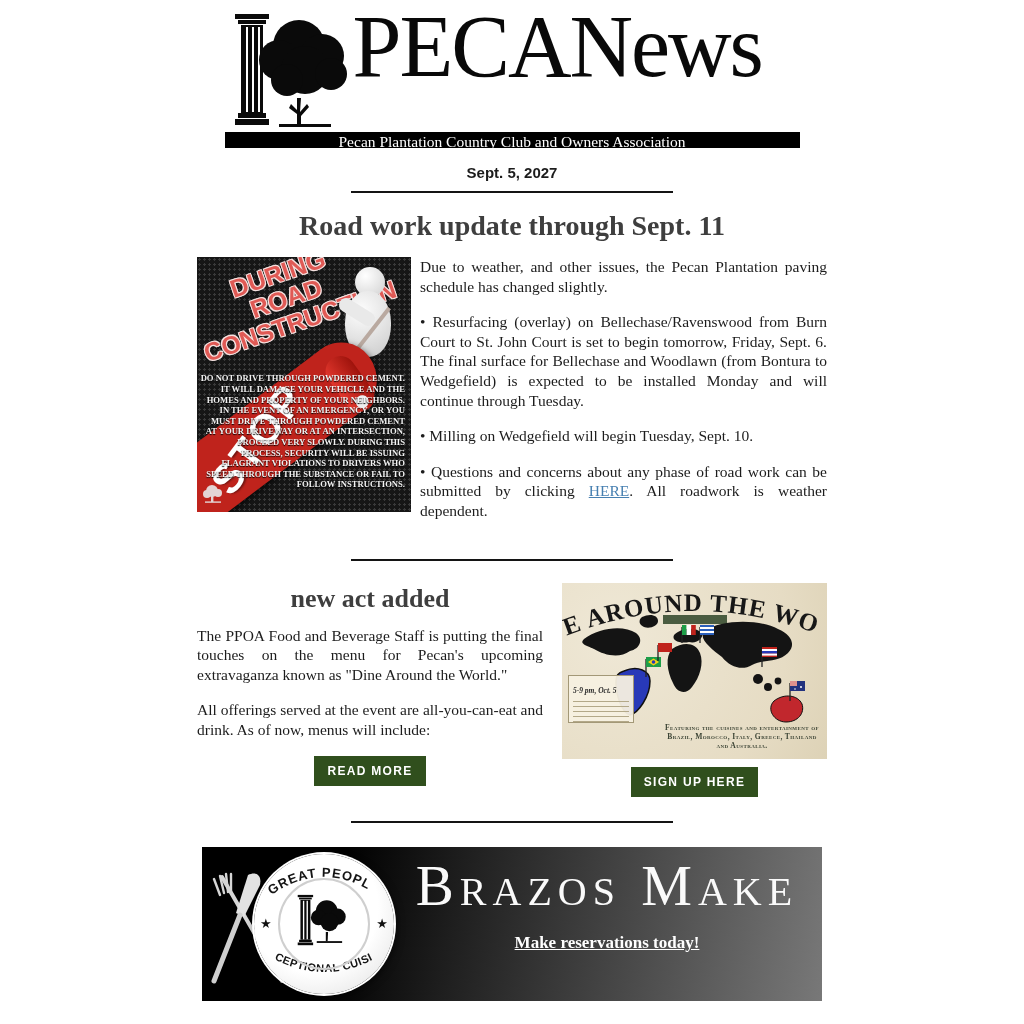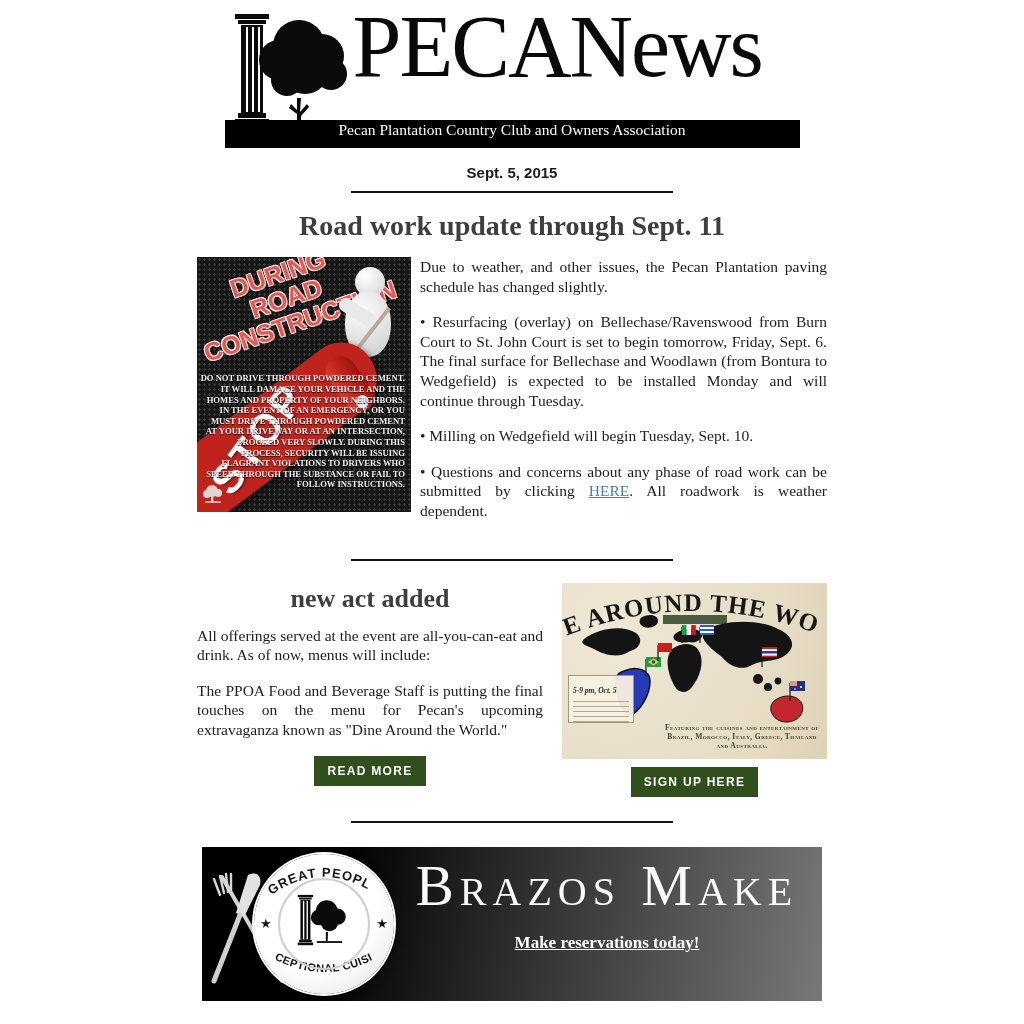--- a/index.html
+++ b/index.html
@@ -4,21 +4,21 @@
 <style>
   * { box-sizing: border-box; margin: 0; padding: 0; }
   html,body { width:1024px; height:1024px; background:#fff; overflow:hidden;
               font-family:"Liberation Serif", serif; color:#1c1c1c; }
   .col { width:630px; margin:0 auto; }
 
   
   .logo-block { width:575px; margin:10px auto 0; position:relative; height:142px; }
   .logo-art { position:absolute; left:2px; top:2px; }
   .logo-title { position:absolute; left:128px; top:-14px; font-size:88px; letter-spacing:-2px; color:#090909; }
-  .logo-bar { position:absolute; left:0; right:0; bottom:4px; height:28px; background:#000;
+  .logo-bar { position:absolute; left:0; right:0; bottom:4px; height:16px; background:#000;
               color:#fff; text-align:center; font-size:15.5px; line-height:20px; }
   .date-line { text-align:center; font-family:"Liberation Sans", sans-serif; font-weight:bold;
                font-size:15px; margin-top:12px; }
   .rule { width:322px; border:0; border-top:2px solid #141414; margin:10px auto 0; }
 
   
   .h1 { text-align:center; font-size:28px; font-weight:bold; color:#3e3e3e; margin-top:17px; }
   .row { display:flex; margin-top:15px; }
   .body-text { font-size:15.5px; line-height:19.6px; text-align:justify; }
   .body-text p { margin-bottom:16px; }
@@ -119,21 +119,21 @@
         <circle cx="60" cy="68" r="16"></circle>
         <path d="M70 86 L74 86 L73 100 L80 92 L82 95 L74 104 L74 112 L70 112 L70 102 L62 96 L64 92 L70 98 Z"></path>
         <rect x="52" y="112" width="52" height="3"></rect>
       </g>
     </svg>
   </span>
   <div class="logo-title">PECANews</div>
   <div class="logo-bar">Pecan Plantation Country Club and Owners Association</div>
 </div>
 
-<div class="date-line">Sept. 5, 2015</div>
+<div class="date-line">Sept. 5, 2027</div>
 <hr class="rule">
 
 <div class="col">
   <div class="h1">Road work update through Sept. 11</div>
 
   <div class="row">
     <div class="construction">
       <div class="cx-head">
         <div>DURING</div>
         <div>ROAD</div>
@@ -168,22 +168,22 @@
   </div>
 
   <hr class="rule" style="margin-top:22px">
 
   <div class="row" style="margin-top:22px">
     <div class="chef-left">
       <div class="h2">
         <div>new act added</div>
       </div>
       <div class="body-text">
+        <p>The PPOA Food and Beverage Staff is putting the final touches on the menu for Pecan's upcoming extravaganza known as "Dine Around the World."</p>
         <p>All offerings served at the event are all-you-can-eat and drink. As of now, menus will include:</p>
-        <p>The PPOA Food and Beverage Staff is putting the final touches on the menu for Pecan's upcoming extravaganza known as "Dine Around the World."</p>
       </div>
       <div class="btn-row">
         <button class="btn">READ MORE</button>
       </div>
     </div>
 
     <div class="chef-right">
       <div class="map">
         <svg width="265" height="176" viewBox="0 0 265 176">
           <defs>

